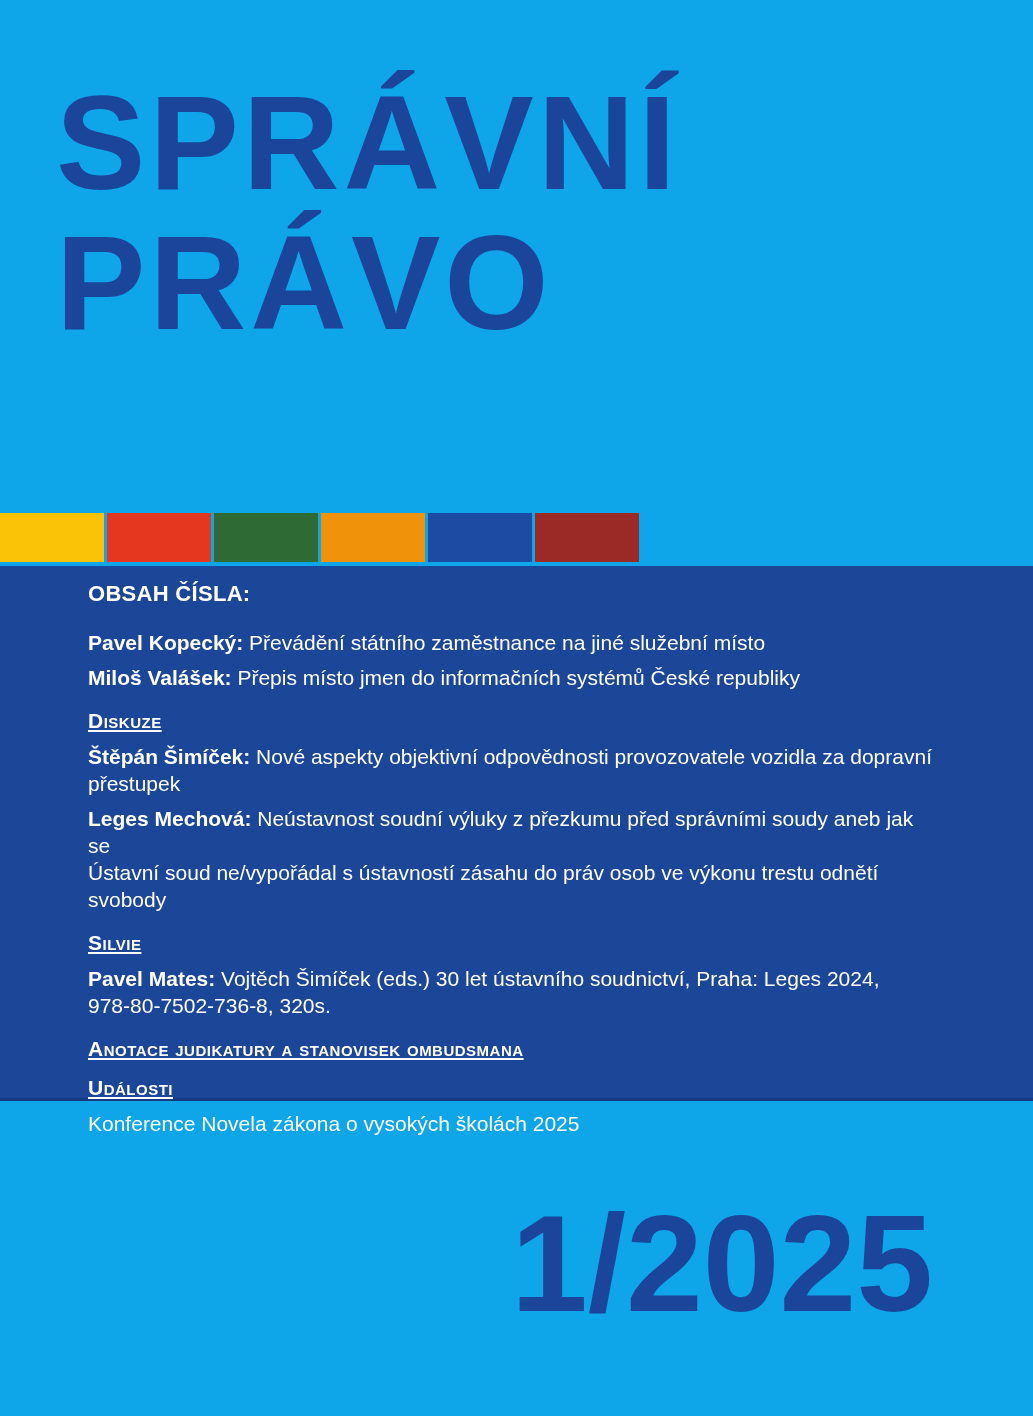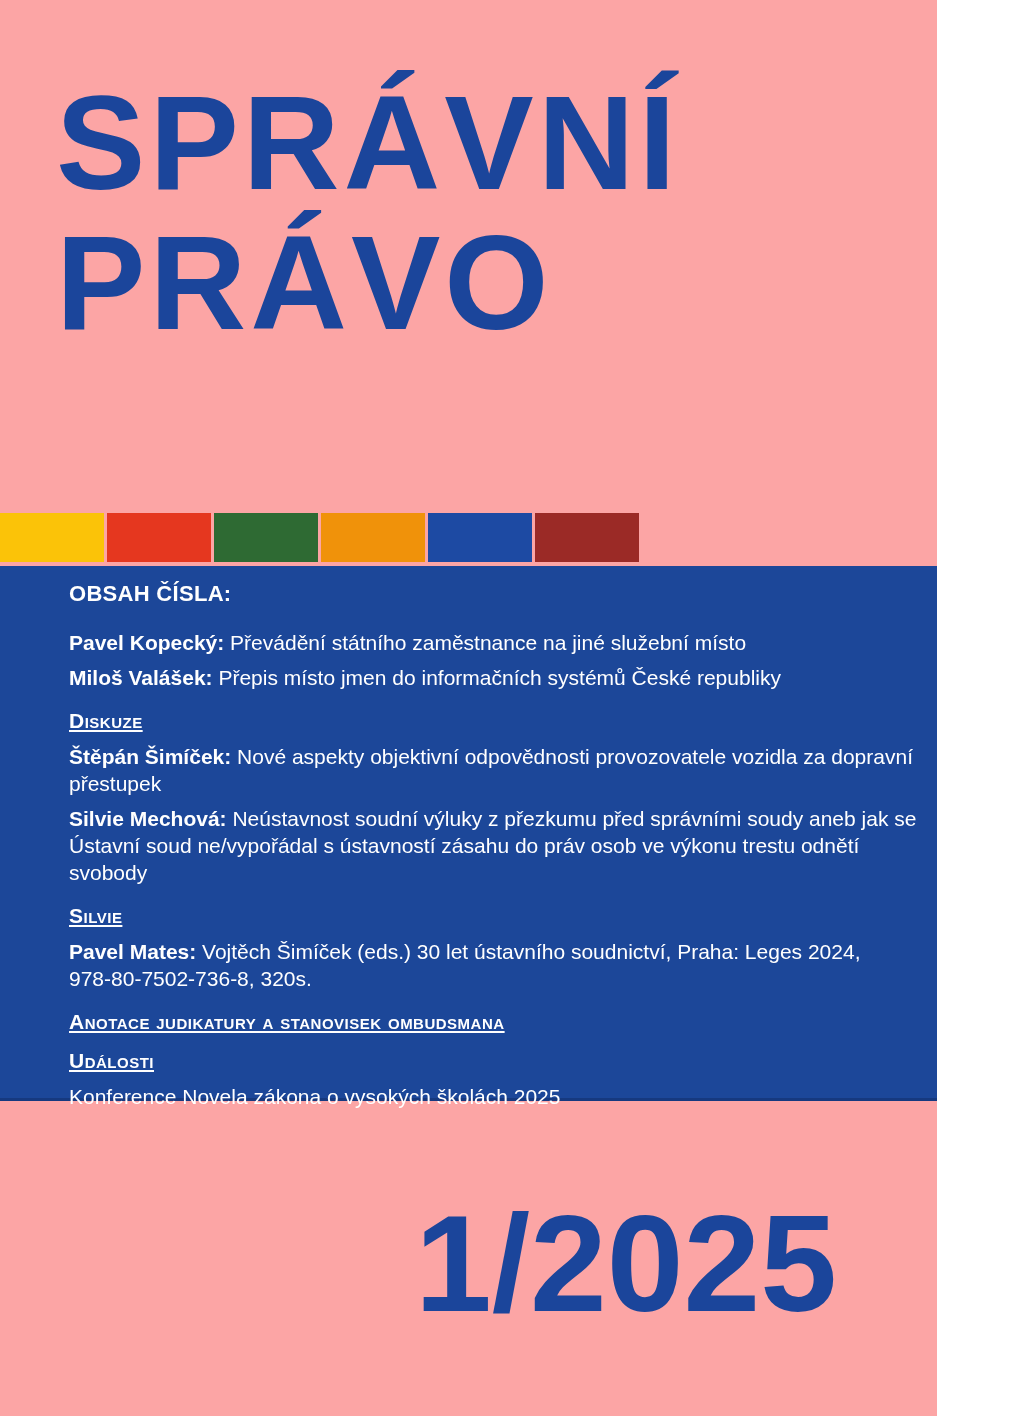--- a/index.html
+++ b/index.html
@@ -1,20 +1,20 @@
 <!DOCTYPE html>
 <html><head>
 <meta charset="utf-8">
 <style>
   html, body { margin: 0; padding: 0; background: #ffffff; }
   .page {
     position: relative;
-    width: 937px;
+    width: 1033px;
     height: 1416px;
-    background: #fca5a5;
+    background: #0ea5e9;
     overflow: hidden;
     font-family: "Liberation Sans", sans-serif;
   }
 
   
   .masthead {
     position: absolute;
     left: 56px;
     top: 73px;
     color: #1b459b;
@@ -39,21 +39,21 @@
   
   .band {
     position: absolute;
     left: 0;
     top: 566px;
     width: 1033px;
     height: 535px;
     box-sizing: border-box;
     background: #1c4799;
     border-bottom: 3px solid #16397f;
-    padding: 15px 100px 0 69px;
+    padding: 15px 100px 0 88px;
     color: #ffffff;
   }
   .band h2 {
     margin: 0 0 22px 0;
     font-size: 22px;
     line-height: 26px;
     font-weight: bold;
     letter-spacing: 0.3px;
   }
   .band p.item {
@@ -111,21 +111,21 @@
 
     <p class="item"><span class="author">Pavel Kopecký:</span> <span>Převádění státního zaměstnance na jiné služební místo</span></p>
 
     <p class="item"><span class="author">Miloš Valášek:</span> <span>Přepis místo jmen do informačních systémů České republiky</span></p>
 
     <h3>Diskuze</h3>
 
     <p class="item"><span class="author">Štěpán Šimíček:</span> <span>Nové aspekty objektivní odpovědnosti provozovatele vozidla za dopravní
 přestupek</span></p>
 
-    <p class="item"><span class="author">Silvie Mechová:</span> <span>Neústavnost soudní výluky z přezkumu před správními soudy aneb jak se
+    <p class="item"><span class="author">Leges Mechová:</span> <span>Neústavnost soudní výluky z přezkumu před správními soudy aneb jak se
 Ústavní soud ne/vypořádal s ústavností zásahu do práv osob ve výkonu trestu odnětí svobody</span></p>
 
     <h3>Silvie</h3>
 
     <p class="item"><span class="author">Pavel Mates:</span> <span>Vojtěch Šimíček (eds.) 30 let ústavního soudnictví, Praha: Leges 2024,
 978-80-7502-736-8, 320s.</span></p>
 
     <h3 class="anotace">Anotace judikatury a stanovisek ombudsmana</h3>
 
     <h3 class="udalosti">Události</h3>

